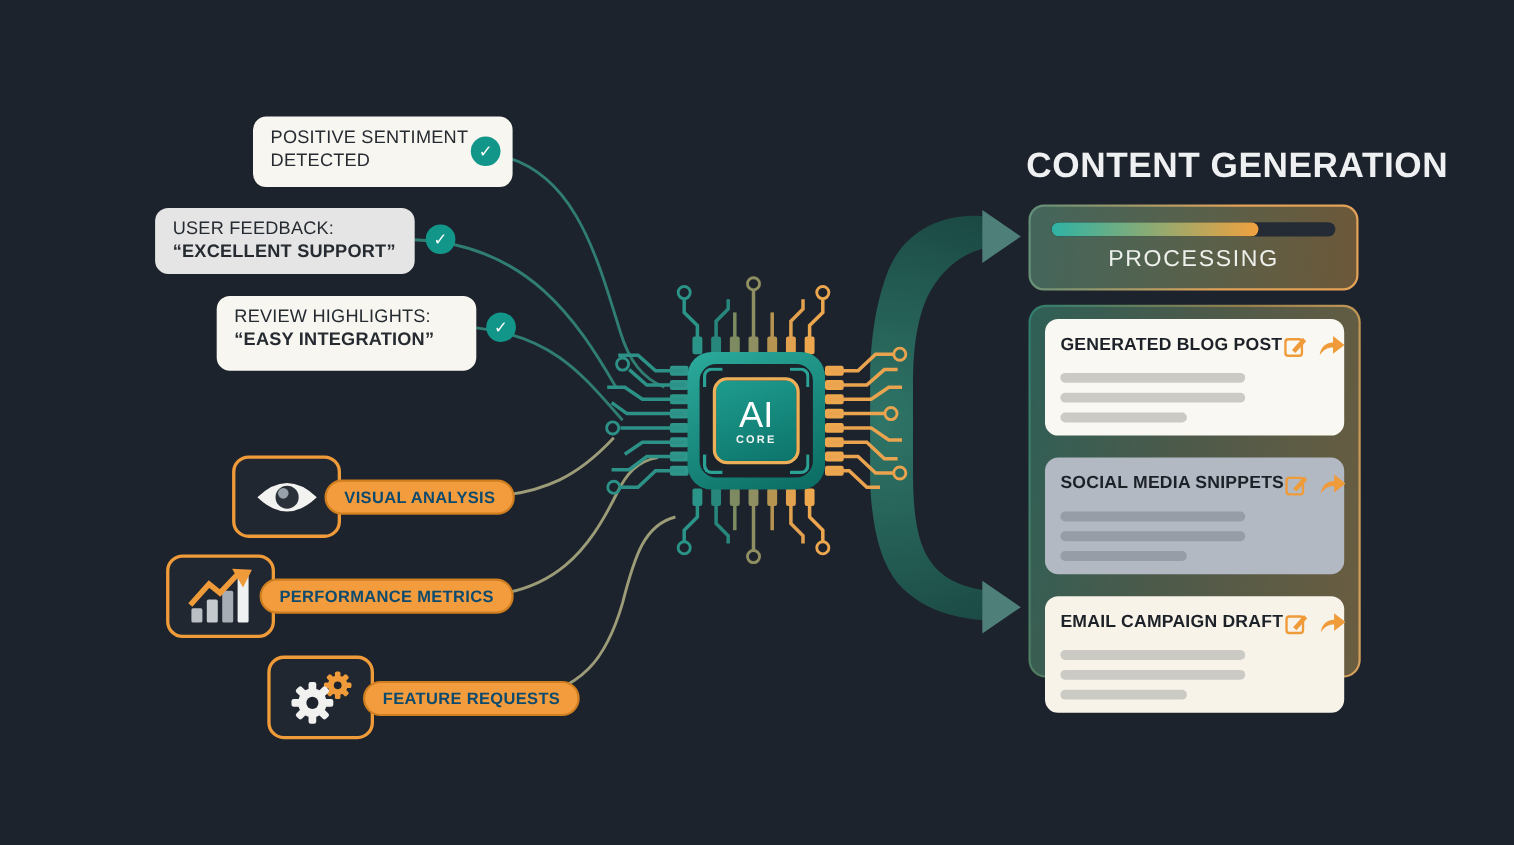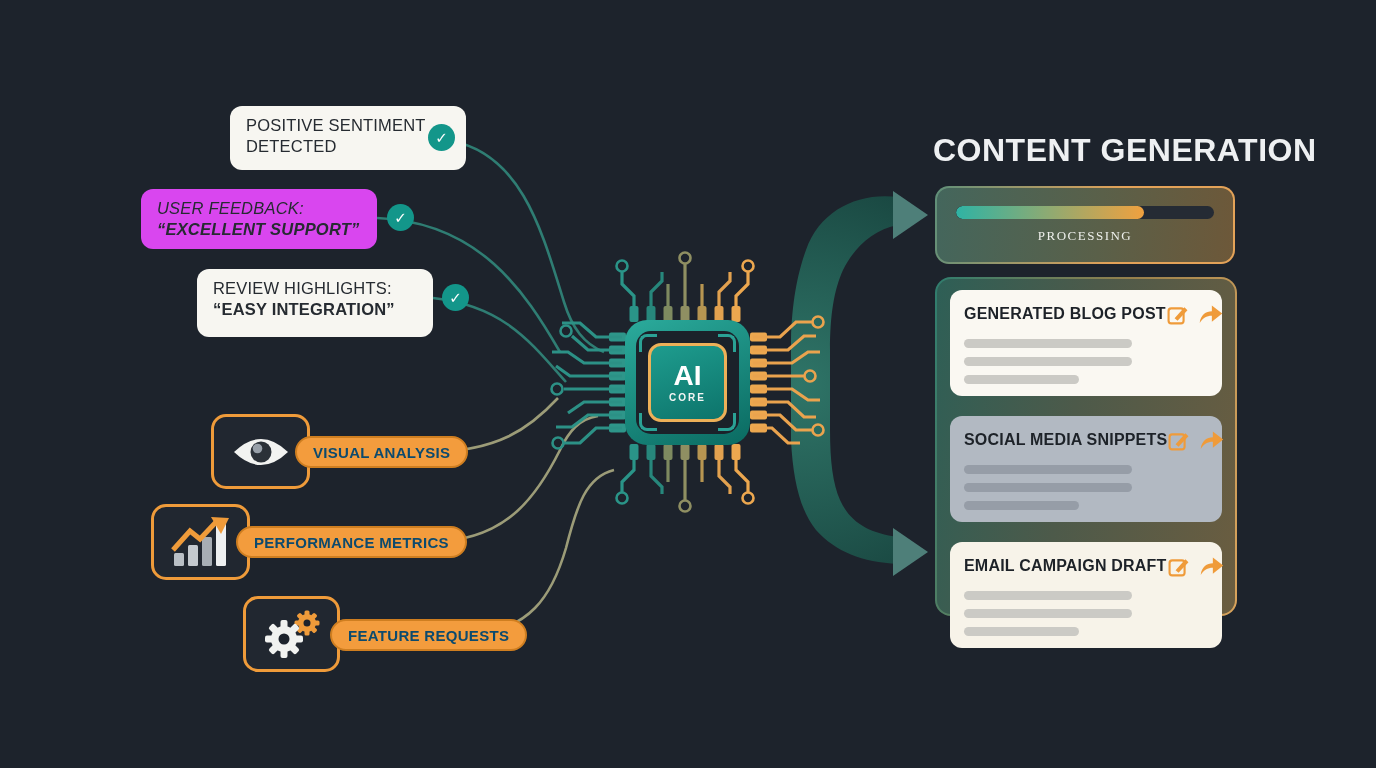--- a/index.html
+++ b/index.html
@@ -7,21 +7,21 @@
        font-family:"Liberation Sans","DejaVu Sans",sans-serif;}
   .abs{position:absolute;box-sizing:border-box;}
   
   #wires{position:absolute;left:0;top:0;z-index:1;pointer-events:none;}
   .ui{z-index:2;}
   .chipz{z-index:3;}
   
   .input-card{border-radius:12px;padding:9px 16px;line-height:1.28;
               font-size:16.5px;letter-spacing:.2px;color:#262b31;}
   .input-card.light{background:#f7f6f1;}
-  .input-card.gray{background:#d946ef;font-style:italic;}
+  .input-card.gray{background:#e5e5e5;}
   .ln-reg{font-weight:500;}
   .ln-bold{font-weight:700;}
   .check{width:27px;height:27px;border-radius:50%;background:#13968a;color:#fff;
          display:flex;align-items:center;justify-content:center;
          font-size:15px;font-weight:700;}
   
   .iconbox{border:3px solid #ef9b3a;border-radius:15px;background:rgba(255,255,255,0.02);
            display:flex;align-items:center;justify-content:center;}
   .pill{background:#f39c3d;border:2px solid #cf7e20;border-radius:18px;height:32px;
         display:flex;align-items:center;padding:0 16px;white-space:nowrap;
@@ -31,32 +31,32 @@
               background:linear-gradient(155deg,#2bab9c,#0a6a61);}
   .chip-frame{position:absolute;inset:11px;border-radius:15px;background:#1b222a;}
   .bracket{position:absolute;width:15px;height:15px;border:0 solid #2aa295;}
   .b-tl{left:3px;top:3px;border-top-width:3px;border-left-width:3px;border-top-left-radius:8px;}
   .b-tr{right:3px;top:3px;border-top-width:3px;border-right-width:3px;border-top-right-radius:8px;}
   .b-bl{left:3px;bottom:3px;border-bottom-width:3px;border-left-width:3px;border-bottom-left-radius:8px;}
   .b-br{right:3px;bottom:3px;border-bottom-width:3px;border-right-width:3px;border-bottom-right-radius:8px;}
   .chip-inner{position:absolute;inset:23px;border-radius:13px;border:3px solid #edb058;
               background:linear-gradient(160deg,#1e9c8e,#0d746b);
               display:flex;flex-direction:column;align-items:center;justify-content:center;}
-  .chip-ai{font-size:28px;font-weight:700;color:#ffffff;line-height:1;}
+  .chip-ai{font-size:33px;font-weight:400;color:#ffffff;line-height:1;}
   .chip-core{font-size:10px;font-weight:700;color:#f3f5f4;letter-spacing:2px;margin-top:2px;}
   
   .heading{font-size:32px;font-weight:700;color:#eef0f2;letter-spacing:.5px;white-space:nowrap;}
   .gwrap{border-radius:14px;padding:2px;}
   #proc-wrap{background:linear-gradient(100deg,#5f8f79,#e3a258 60%);}
   .proc-inner{width:100%;height:100%;border-radius:12px;
               background:linear-gradient(95deg,#44665c,#5a6049 55%,#6d5839);
               display:flex;flex-direction:column;align-items:center;justify-content:center;gap:9px;}
   .track{width:258px;height:13px;border-radius:7px;background:#252b34;overflow:hidden;}
   .fill{height:100%;border-radius:7px;background:linear-gradient(90deg,#2fb3a4,#f0a13f);}
-  .proc-label{font-size:13px;color:#eef0ec;letter-spacing:1.5px;font-family:Liberation Serif, serif;}
+  .proc-label{font-size:21px;color:#eef0ec;letter-spacing:1.5px;}
   #panel-wrap{border-radius:16px;background:linear-gradient(100deg,#2f7d6e,#97804c 55%,#d9a35c);}
   .panel-inner{position:absolute;inset:2px;border-radius:14px;
                background:linear-gradient(100deg,#2e5f56,#4d5a4a 45%,#6b5d40);
                padding:11px 13px;display:flex;flex-direction:column;gap:20px;box-sizing:border-box;}
   .out-card{border-radius:12px;padding:12px 14px;flex:1;display:flex;flex-direction:column;}
   .out-card.light{background:#faf8f2;}
   .out-card.gray{background:#b2b9c2;}
   .out-card.cream{background:#f7f3e9;}
   .out-head{display:flex;justify-content:space-between;align-items:center;}
   .out-title{font-size:16px;font-weight:700;color:#1d2228;letter-spacing:.2px;white-space:nowrap;}

